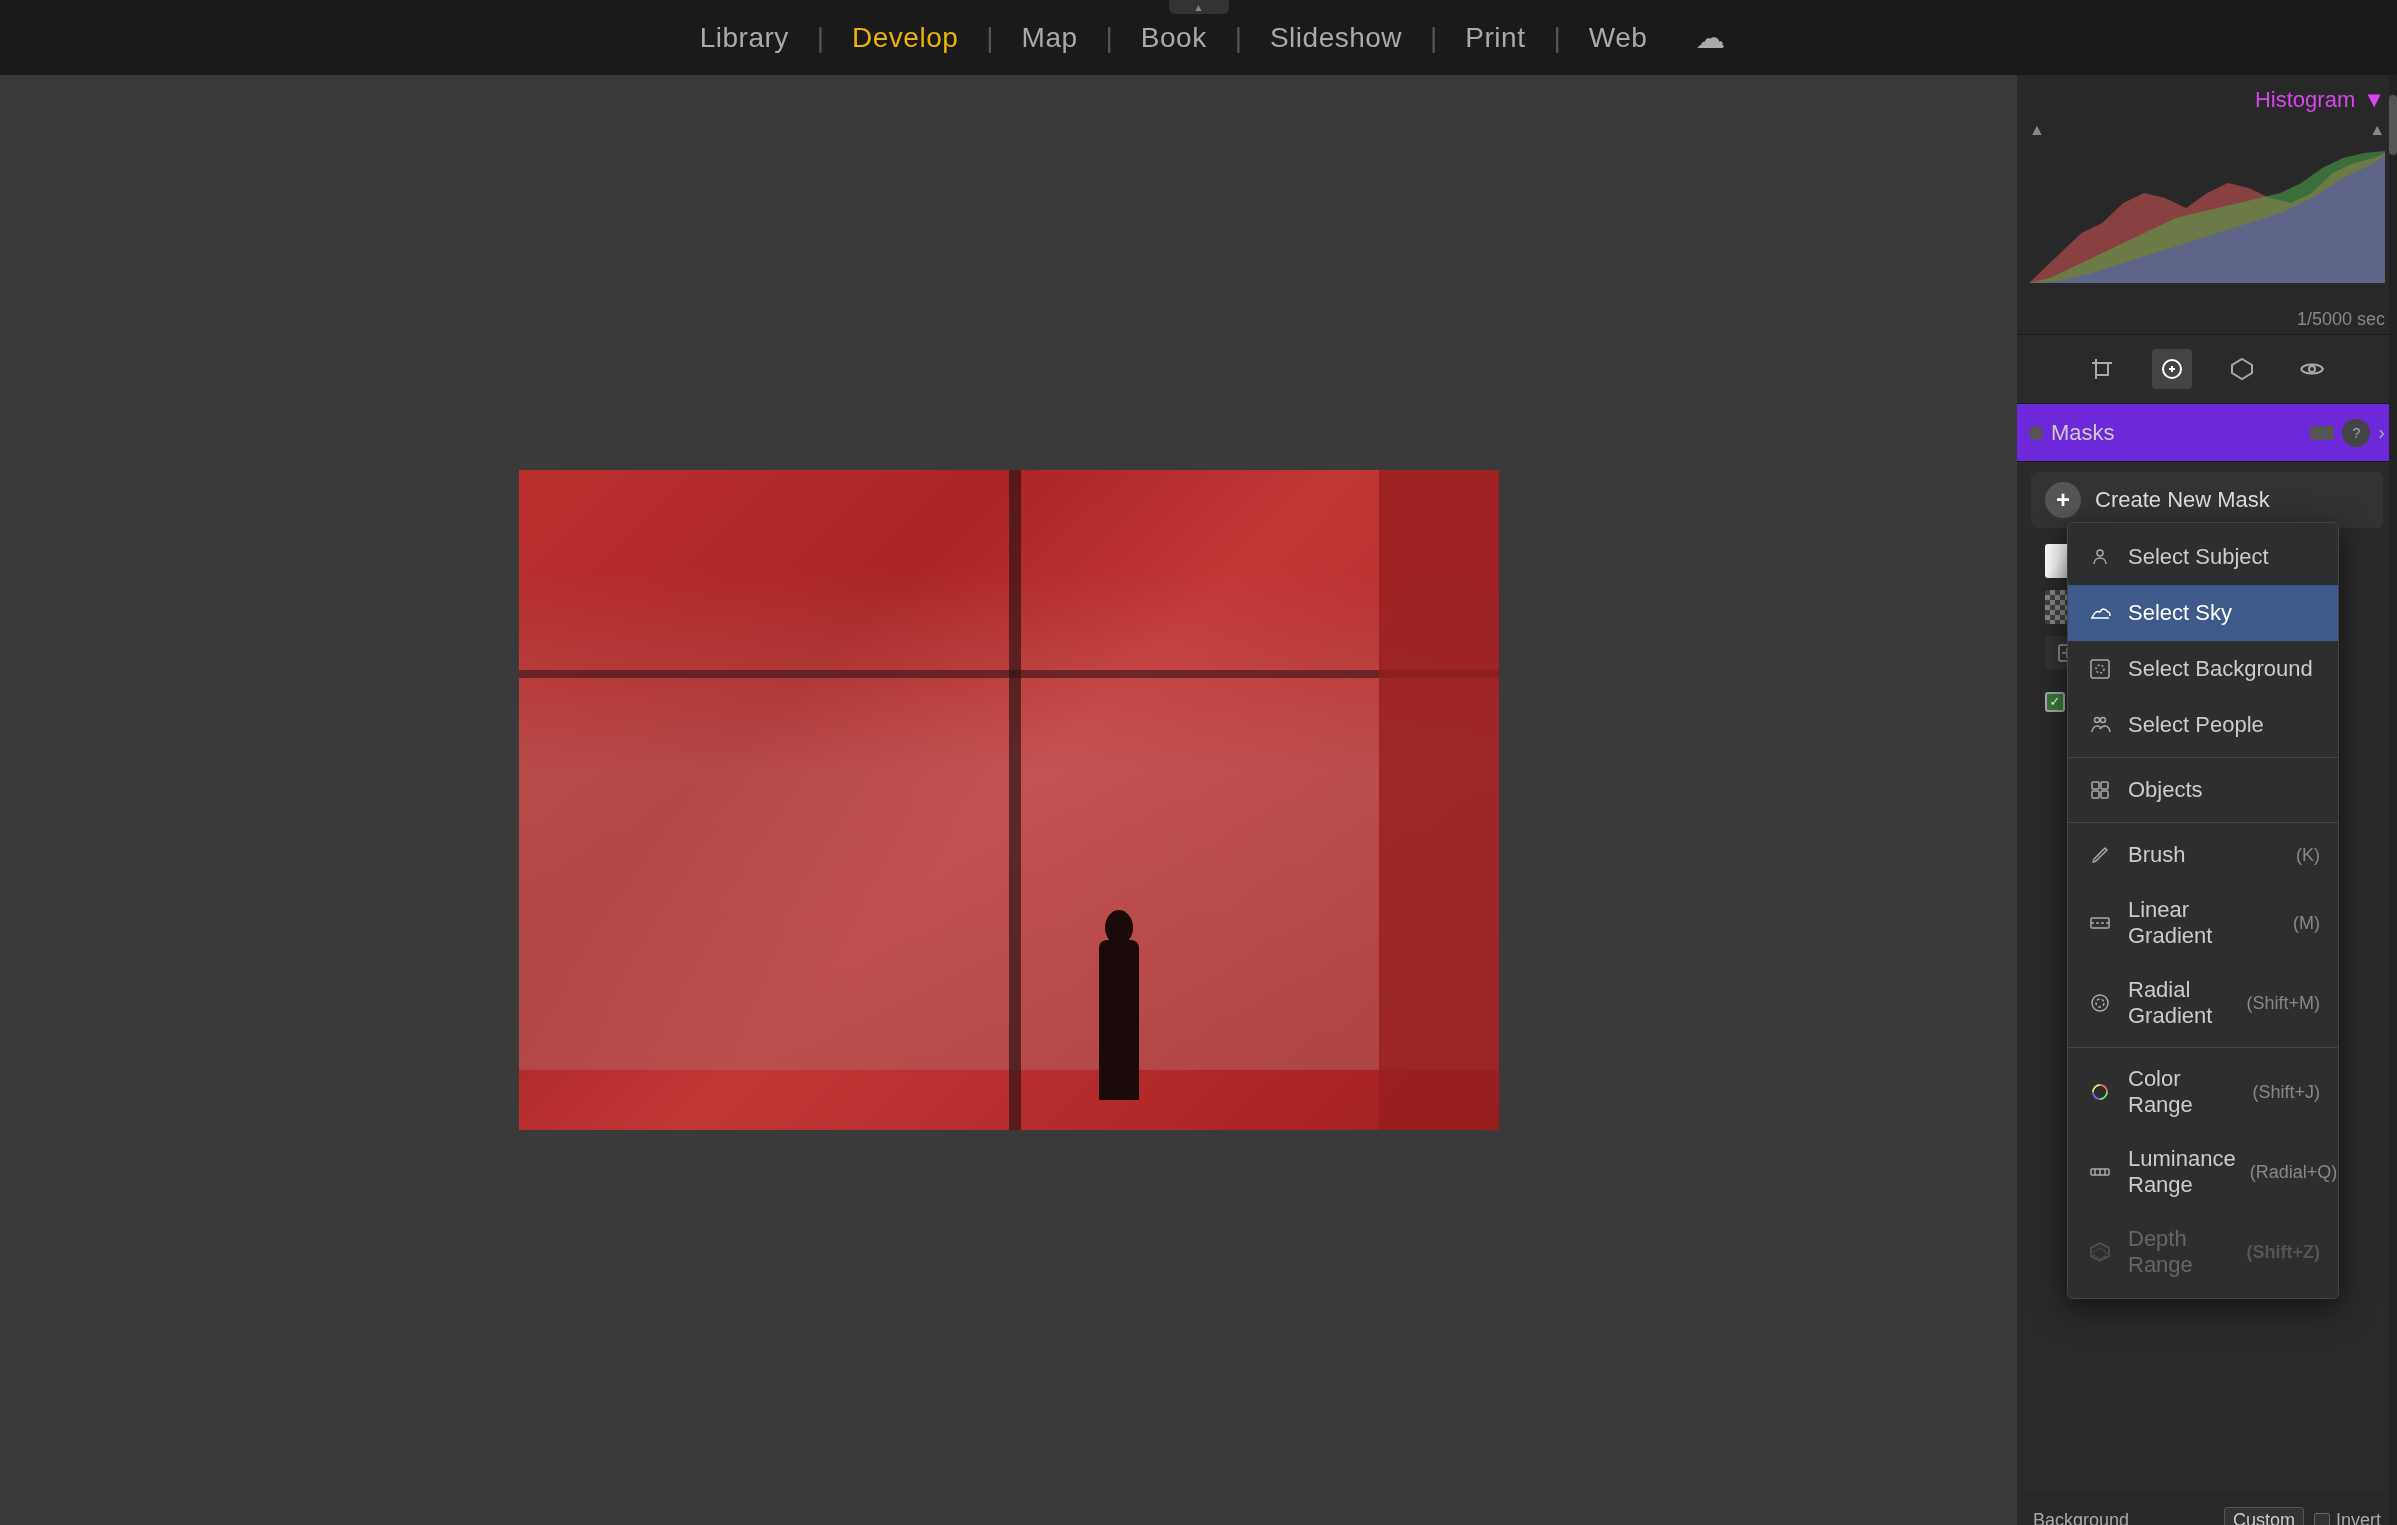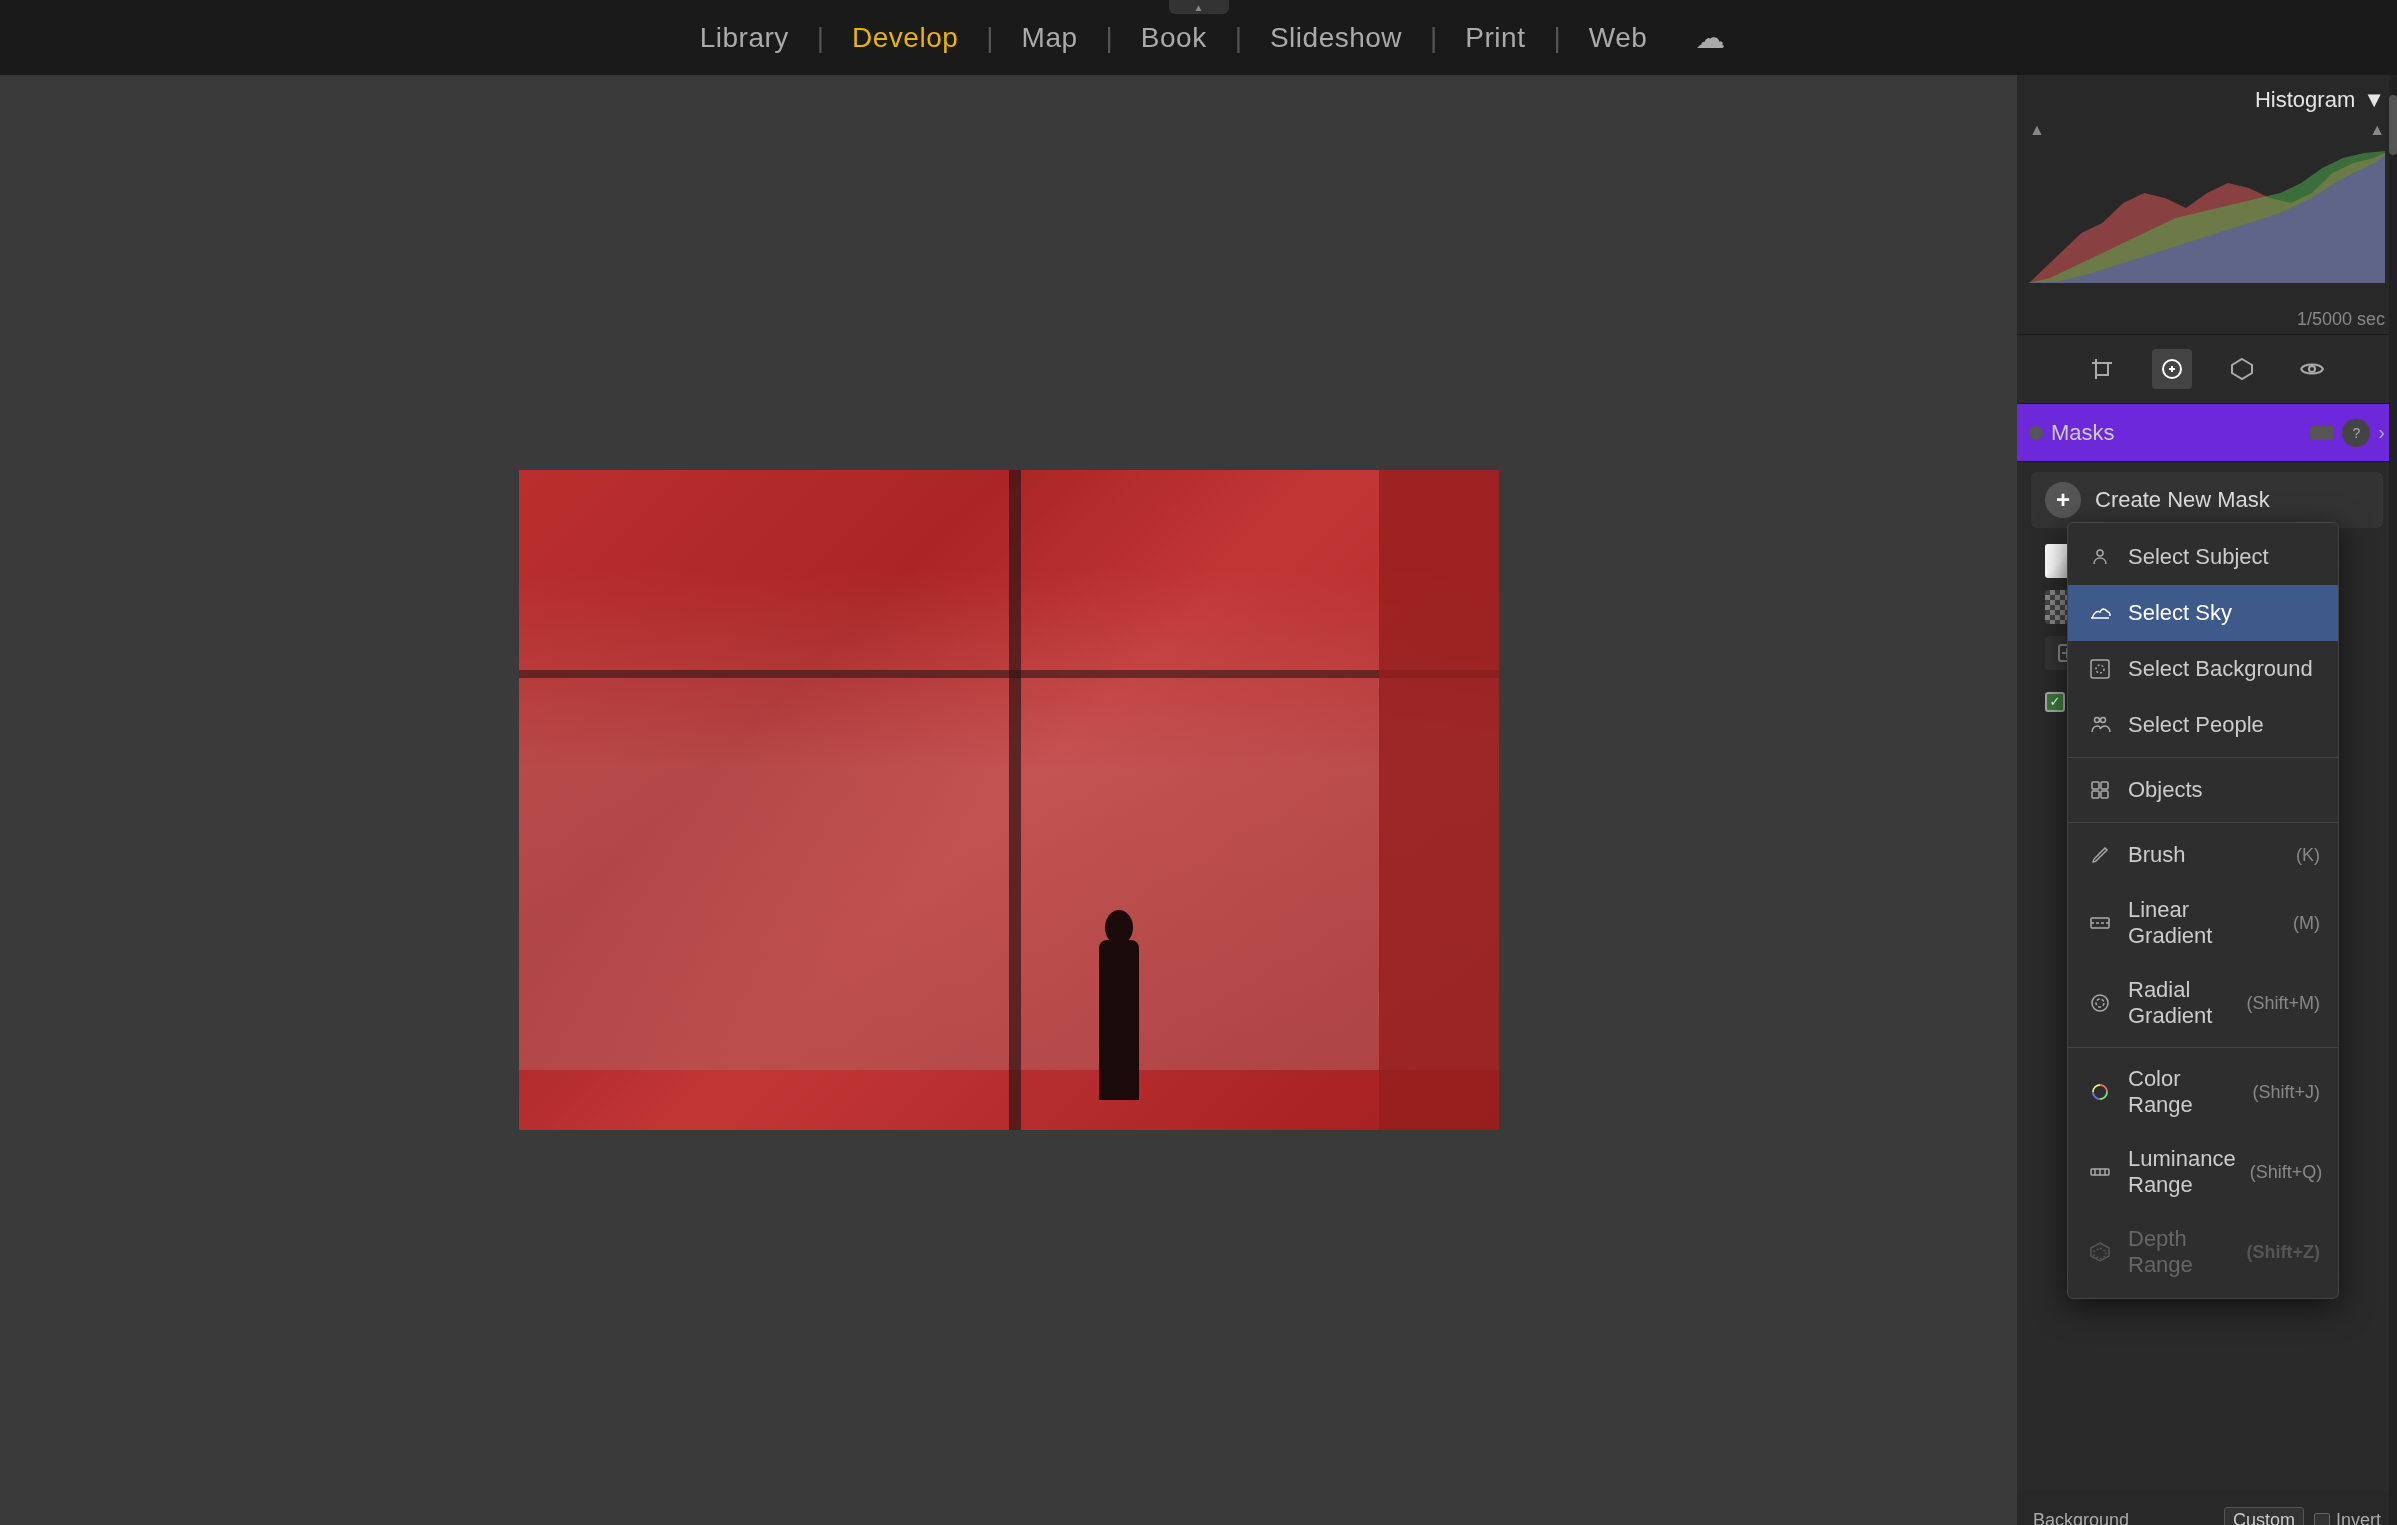--- a/index.html
+++ b/index.html
@@ -224,21 +224,21 @@
     
     .histogram-section {
       background: #282828;
       height: 260px;
       border-bottom: 1px solid #1a1a1a;
       position: relative;
       padding: 12px;
     }
     .histogram-title {
       font-size: 22px;
-      color: #e5e5e5;
+      color: #d946ef;
       display: flex;
       align-items: center;
       justify-content: flex-end;
       gap: 8px;
       margin-bottom: 8px;
     }
     .histogram-canvas {
       width: 100%;
       height: 160px;
       position: relative;
@@ -729,21 +729,21 @@
         <div class="dropdown-item">
           <div class="menu-icon">
             <svg width="22" height="22" viewBox="0 0 22 22" fill="none" stroke="#aaa" stroke-width="1.5">
               <rect x="2" y="8" width="18" height="6" rx="1"></rect>
               <line x1="6" y1="8" x2="6" y2="14"></line>
               <line x1="11" y1="8" x2="11" y2="14"></line>
               <line x1="16" y1="8" x2="16" y2="14"></line>
             </svg>
           </div>
           <span>Luminance Range</span>
-          <span class="shortcut-hint">(Shift+Q)</span>
+          <span class="shortcut-hint">(Radial+Q)</span>
         </div>
 
         <div class="dropdown-item disabled">
           <div class="menu-icon">
             <svg width="22" height="22" viewBox="0 0 22 22" fill="none" stroke="#555" stroke-width="1.5">
               <path d="M11 2 L20 7 L20 15 L11 20 L2 15 L2 7 Z"></path>
               <path d="M11 7 L17 10.5 L17 14.5 L11 18 L5 14.5 L5 10.5 Z" stroke-dasharray="2,2"></path>
             </svg>
           </div>
           <span>Depth Range</span>

